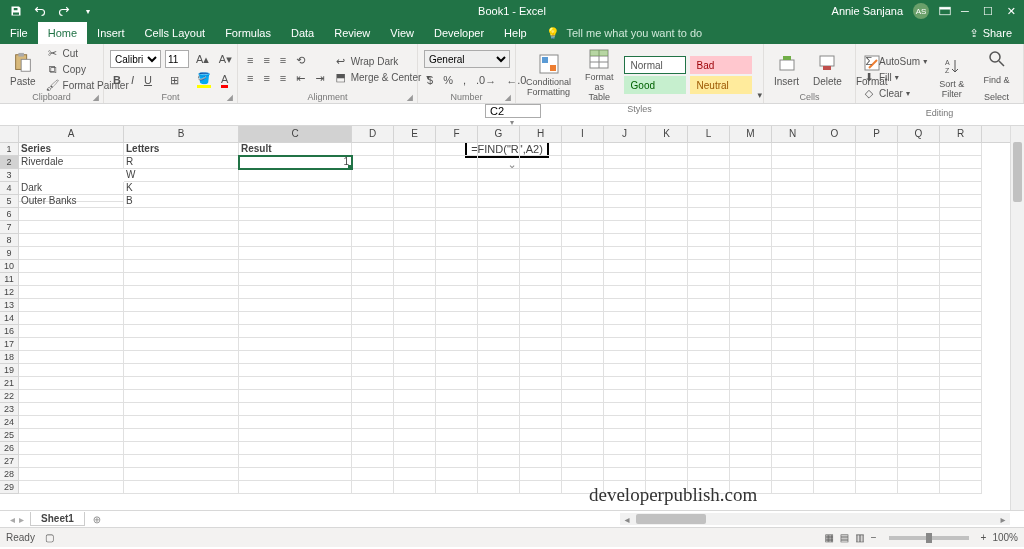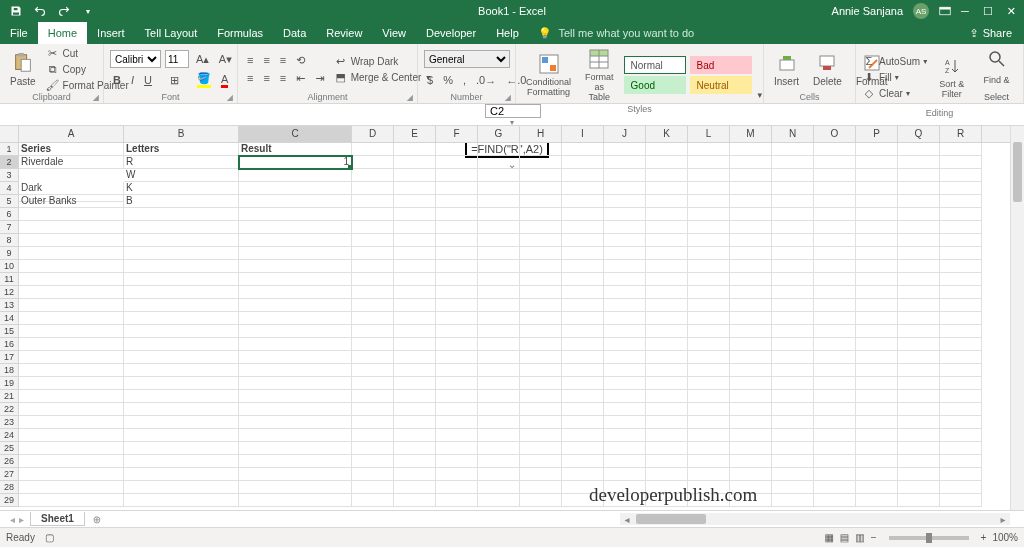--- a/index.html
+++ b/index.html
@@ -129,21 +129,21 @@
       <span>☐</span>
       <span>✕</span>
     </div>
   </div>
 </div>
 
 <div class="tabs">
   <div class="tab file">File</div>
   <div class="tab active">Home</div>
   <div class="tab">Insert</div>
-  <div class="tab">Tell Layout</div>
+  <div class="tab">Cells Layout</div>
   <div class="tab">Formulas</div>
   <div class="tab">Data</div>
   <div class="tab">Review</div>
   <div class="tab">View</div>
   <div class="tab">Developer</div>
   <div class="tab">Help</div>
   <div class="tell-me">
     <span>💡</span>
     <span>Tell me what you want to do</span>
   </div>
@@ -703,41 +703,20 @@
         <div class="cell" style="width: 42px;"></div>
         <div class="cell" style="width: 42px;"></div>
         <div class="cell" style="width: 42px;"></div>
         <div class="cell" style="width: 42px;"></div>
         <div class="cell" style="width: 42px;"></div>
         <div class="cell" style="width: 42px;"></div>
         <div class="cell" style="width: 42px;"></div>
         <div class="cell" style="width: 42px;"></div>
       </div>
       <div class="row">
-        <div class="rh">15</div>
-        <div class="cell" style="width: 105px;"></div>
-        <div class="cell" style="width: 115px;"></div>
-        <div class="cell" style="width: 113px;"></div>
-        <div class="cell" style="width: 42px;"></div>
-        <div class="cell" style="width: 42px;"></div>
-        <div class="cell" style="width: 42px;"></div>
-        <div class="cell" style="width: 42px;"></div>
-        <div class="cell" style="width: 42px;"></div>
-        <div class="cell" style="width: 42px;"></div>
-        <div class="cell" style="width: 42px;"></div>
-        <div class="cell" style="width: 42px;"></div>
-        <div class="cell" style="width: 42px;"></div>
-        <div class="cell" style="width: 42px;"></div>
-        <div class="cell" style="width: 42px;"></div>
-        <div class="cell" style="width: 42px;"></div>
-        <div class="cell" style="width: 42px;"></div>
-        <div class="cell" style="width: 42px;"></div>
-        <div class="cell" style="width: 42px;"></div>
-      </div>
-      <div class="row">
         <div class="rh">16</div>
         <div class="cell" style="width: 105px;"></div>
         <div class="cell" style="width: 115px;"></div>
         <div class="cell" style="width: 113px;"></div>
         <div class="cell" style="width: 42px;"></div>
         <div class="cell" style="width: 42px;"></div>
         <div class="cell" style="width: 42px;"></div>
         <div class="cell" style="width: 42px;"></div>
         <div class="cell" style="width: 42px;"></div>
         <div class="cell" style="width: 42px;"></div>

